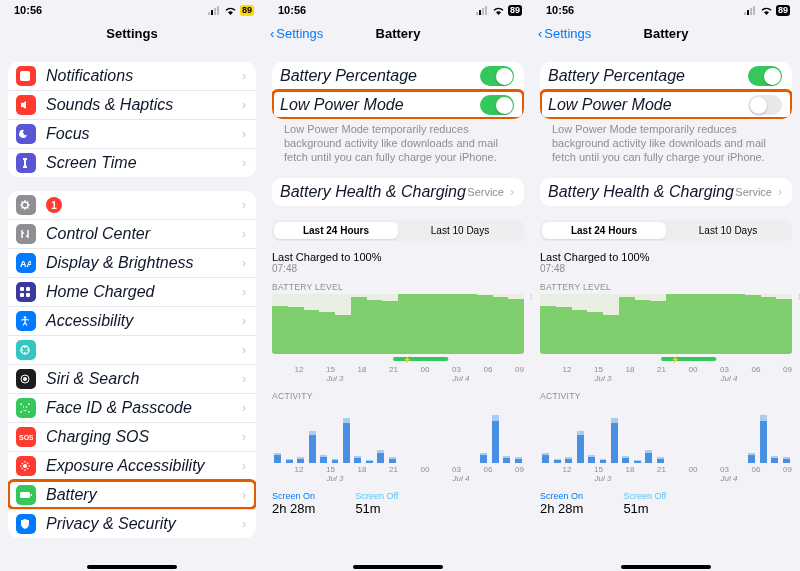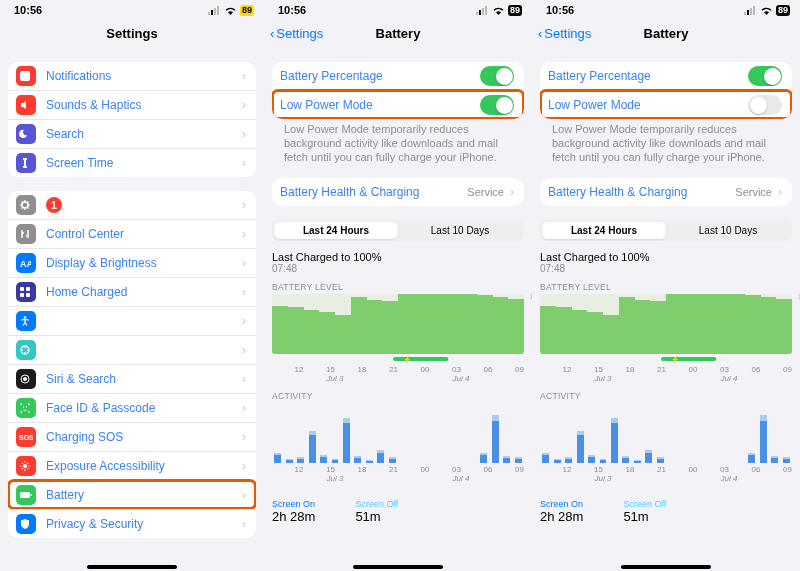--- a/index.html
+++ b/index.html
@@ -11,21 +11,21 @@
   .status-right { display: flex; align-items: center; gap: 3px; }
   .batt-pill { background:#000; color:#fff; font-size:9px; font-weight:700; border-radius:3px; padding:0 2px; line-height:11px;}
   .nav { height: 30px; display:flex; align-items:center; justify-content:center; position:relative; background:#f2f2f7;}
   .nav .back { position:absolute; left:6px; color:#007aff; font-size:13px; display:flex; align-items:center; gap:2px;}
   .nav .title { font-size:13px; font-weight:600; }
   .content { flex:1; overflow:hidden; padding: 0 8px; }
   .group { background:#fff; border-radius:10px; margin-top:14px; overflow:hidden; }
   .row { display:flex; align-items:center; min-height:28px; padding:4px 10px 4px 8px; border-top:0.5px solid #e5e5ea; position:relative;}
   .row:first-child { border-top:none; }
   .row .chev { color:#c7c7cc; font-size:12px; margin-left:auto;}
-  .row .label { font-size:12px; color:#3b82f6; flex:1;}
+  .row .label { font-size:16px; color:#0f172a; flex:1;font-style:italic;}
   .row .value-dim { font-size:11px; color:#8e8e93; margin-left:auto; margin-right:6px;}
   .app-icon { width:20px; height:20px; border-radius:5px; margin-right:10px; display:flex; align-items:center; justify-content:center; flex-shrink:0;}
   .badge-num { background:#ff3b30; color:#fff; border-radius:9px; min-width:16px; height:16px; font-size:10px; font-weight:600; display:flex; align-items:center; justify-content:center; padding:0 4px; margin-right:6px;}
   .highlight { outline:3px solid #e55a00; outline-offset:-2px; border-radius:6px;}
   .toggle { width:34px; height:20px; border-radius:10px; position:relative; flex-shrink:0;}
   .toggle.on { background:#34c759;} .toggle.off { background:#e9e9eb;}
   .toggle .knob { position:absolute; width:17px; height:17px; background:#fff; border-radius:50%; top:1.5px; box-shadow:0 1px 2px rgba(0,0,0,.25);}
   .toggle.on .knob { right:1.5px;} .toggle.off .knob { left:1.5px;}
   .footnote { font-size:11px; color:#8e8e93; padding:4px 12px 0 12px; line-height:1.25;}
   .seg { display:flex; background:#eeeef0; border-radius:7px; padding:2px; margin-top:14px;}
@@ -38,21 +38,21 @@
   .chart { height:60px; background:linear-gradient(#e8efe2,#e8efe2); border-radius:3px; position:relative; overflow:hidden;}
   .chart .fill { position:absolute; bottom:0; background:#7fce6d;}
   .ylab { position:absolute; right:-26px; font-size:8px; color:#c0c0c4;}
   .xticks { display:flex; font-size:8px; color:#8e8e93; margin-top:2px;}
   .xticks span { flex:1; text-align:right;}
   .xdate { display:flex; font-size:8px; color:#8e8e93;}
   .xdate span { flex:1; text-align:center;font-style:italic;}
   .act-chart { position:relative; height:60px; margin-top:2px;}
   .act-chart .bar { position:absolute; bottom:0; width:6px; background:#4a90e2;}
   .act-chart .bar.light { background:#a8cdf0;}
-  .usage-row { display:flex; margin-top:16px; gap:40px;}
+  .usage-row { display:flex; margin-top:8px; gap:40px;}
   .usage-col .ul { font-size:9px; color:#007aff;} .usage-col.off .ul { color:#5ac8fa;}
   .usage-col .uv { font-size:13px; font-weight:500;}
   .home-ind { position:absolute; bottom:2px; left:50%; transform:translateX(-50%); width:90px; height:4px; background:#000; border-radius:3px;}
   svg { display:block;}
 </style>
 </head>
 <body>
 
 <div class="screen s1">
   <div class="status-bar">
@@ -103,21 +103,21 @@
           <span class="chev">›</span>
         </div>
         <div class="row">
           <span class="app-icon" style="background:#5856d6">
             <svg width="14" height="12">
               <svg width="12" height="12" viewBox="0 0 12 12">
                 <path d="M8 7A4 4 0 1 1 5 2a3 3 0 0 0 3 5z" fill="#fff"></path>
               </svg>
             </svg>
           </span>
-          <span class="label">Search</span>
+          <span class="label">Focus</span>
           <span class="chev">›</span>
         </div>
         <div class="row">
           <span class="app-icon" style="background:#5856d6">
             <svg width="14" height="12">
               <svg width="12" height="12" viewBox="0 0 12 12">
                 <path d="M4 1h4v2H7v6h1v2H4v-2h1V3H4z" fill="#fff"></path>
               </svg>
             </svg>
           </span>
@@ -176,20 +176,21 @@
         </div>
         <div class="row">
           <span class="app-icon" style="background:#007aff">
             <svg width="14" height="12">
               <svg width="12" height="12" viewBox="0 0 12 12">
                 <circle cx="6" cy="2.5" r="1.3" fill="#fff"></circle>
                 <path d="M2 5l4-.5 4 .5M6 4.5v3l-2 3M6 7.5l2 3" stroke="#fff" stroke-width="1.2" fill="none"></path>
               </svg>
             </svg>
           </span>
+          <span class="label">Accessibility</span>
           <span class="chev">›</span>
         </div>
         <div class="row">
           <span class="app-icon" style="background:#34c7c1">
             <svg width="14" height="12">
               <svg width="12" height="12" viewBox="0 0 12 12">
                 <circle cx="6" cy="6" r="4" fill="none" stroke="#fff" stroke-width="1.3"></circle>
                 <circle cx="6" cy="3.5" r=".8" fill="#fff"></circle>
                 <circle cx="8.5" cy="6" r=".8" fill="#fff"></circle>
                 <circle cx="6" cy="8.5" r=".8" fill="#fff"></circle>

